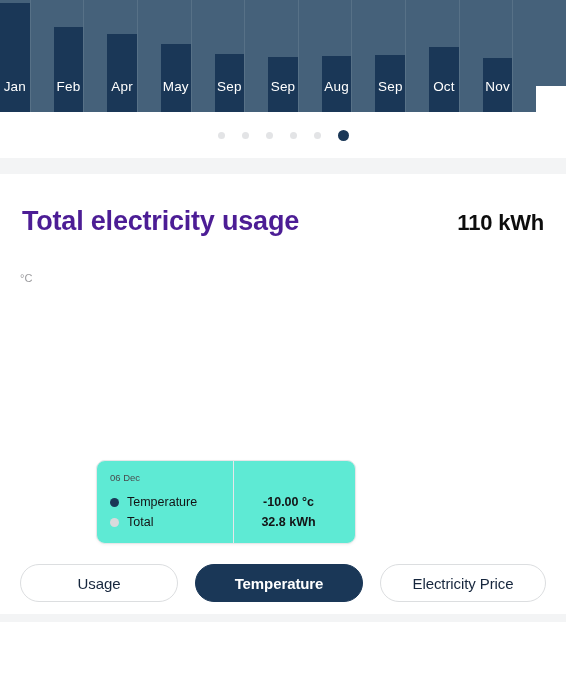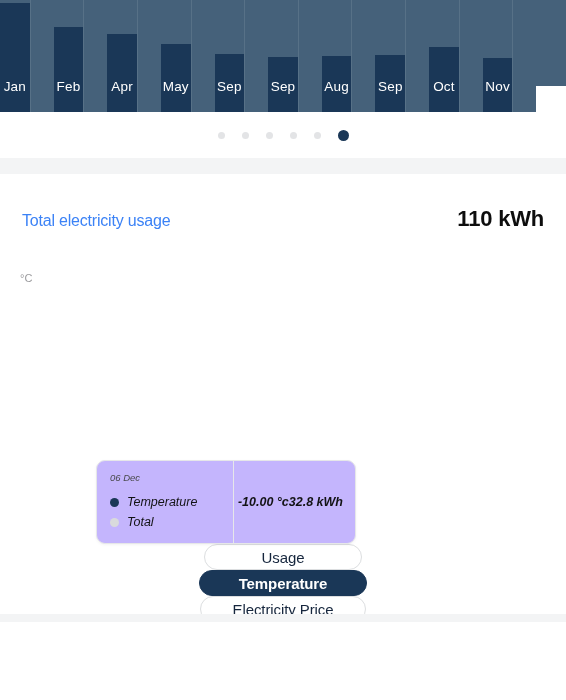--- a/index.html
+++ b/index.html
@@ -95,23 +95,23 @@
     background: #ffffff;
     height: 448px;
   }
   .card-head {
     display: flex;
     align-items: baseline;
     justify-content: space-between;
     padding: 32px 22px 0 22px;
   }
   .card-title {
-    font-size: 16px;
-    font-weight: normal;
-    color: #3b82f6;
+    font-size: 27px;
+    font-weight: bold;
+    color: #4c1d95;
     letter-spacing: -0.2px;
   }
   .card-total {
     font-size: 22px;
     font-weight: bold;
     color: #0d0d0d;
     letter-spacing: -0.2px;
   }
   .unit-label {
     position: absolute;
@@ -131,27 +131,26 @@
     pointer-events: none;
   }
   .chart-svg { display: block; }
 
   
   .tooltip {
     position: absolute;
     left: 96px;
     top: 286px;
     width: 258px;
-    background: #c4b5fd;
+    background: #5eead4;
     border: 1px solid #e6e7e9;
     border-radius: 9px;
     display: flex;
     box-shadow: 0 1px 3px rgba(0,0,0,0.05);
     z-index: 10;
-    font-style: italic;
   }
   .tt-left {
     flex: 0 0 137px;
     padding: 11px 0 11px 13px;
     box-sizing: border-box;
     border-right: 1px solid #e6e7e9;
   }
   .tt-date {
     font-size: 9.5px;
     color: #4a4a4d;
@@ -172,21 +171,21 @@
   .tt-swatch.bought { background: #d9dadc; }
   .tt-name {
     font-size: 12.5px;
     color: #131315;
   }
   .tt-right {
     flex: 1 1 auto;
     padding: 11px 12px 11px 0;
     box-sizing: border-box;
     display: flex;
-    flex-direction: row;
+    flex-direction: column;
     align-items: center;
     justify-content: flex-end;
   }
   .tt-val {
     font-size: 12.5px;
     color: #131315;
     height: 20px;
     line-height: 20px;
     font-weight: 600;
   }
@@ -196,22 +195,21 @@
   .footer {
     position: absolute;
     left: 0;
     bottom: 0;
     width: 566px;
     height: 78px;
     background: #ffffff;
     display: flex;
     align-items: center;
     justify-content: center;
-    gap: 0;
-    flex-direction: column;
+    gap: 17px;
   }
   .pill {
     height: 38px;
     border-radius: 19px;
     display: flex;
     align-items: center;
     justify-content: center;
     font-size: 15px;
     box-sizing: border-box;
     padding: 0 20px;

